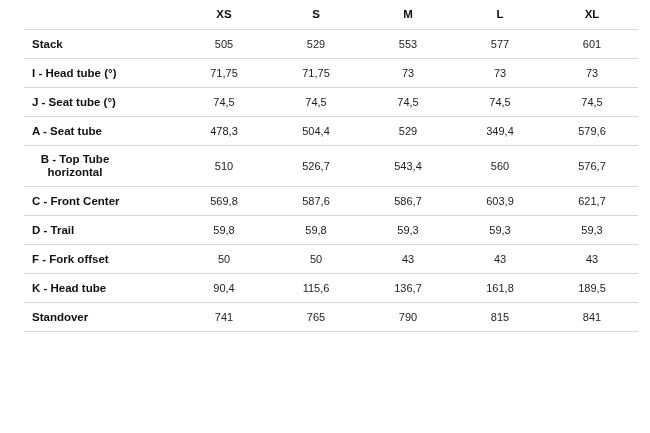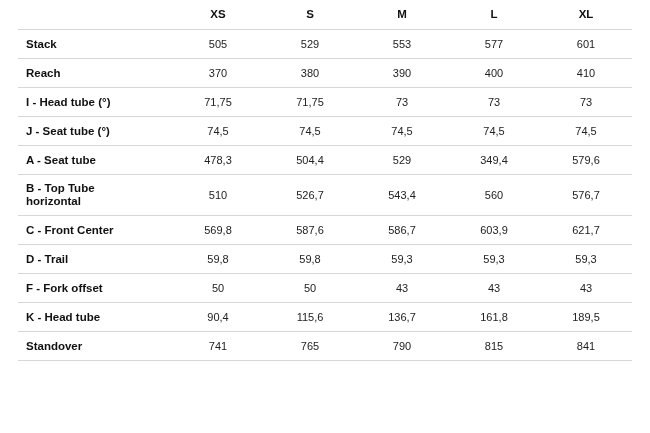--- a/index.html
+++ b/index.html
@@ -11,21 +11,21 @@
     width: 650px;
     height: 433px;
     font-family: "Liberation Sans", sans-serif;
     color: #1a1a1a;
     overflow: hidden;
   }
   .geo-table-wrap {
     width: 650px;
     height: 433px;
     box-sizing: border-box;
-    padding: 0 18px;
+    padding: 0 24px;
   }
   table.geo-table {
     width: 614px;
     border-collapse: collapse;
     table-layout: fixed;
   }
   table.geo-table col.c-label { width: 154px; }
   table.geo-table col.c-size  { width: 92px; }
 
   table.geo-table th,
@@ -66,20 +66,21 @@
   table.geo-table tbody tr.tall td.val {
     height: 40px;
   }
   table.geo-table tbody tr:last-child th.row-label,
   table.geo-table tbody tr:last-child td.val {
     border-bottom: 1px solid #d8d8d8;
   }
   .label-two-line {
     display: block;
     max-width: 86px;
+    text-align: center;
   }
 </style>
 </head>
 <body>
 
 <div class="geo-table-wrap">
   <table class="geo-table">
     <colgroup>
       <col class="c-label">
       <col class="c-size">
@@ -102,28 +103,20 @@
 
       <tr>
         <th class="row-label">Stack</th>
         <td class="val">505</td>
         <td class="val">529</td>
         <td class="val">553</td>
         <td class="val">577</td>
         <td class="val">601</td>
       </tr>
 
-      <tr>
-        <th class="row-label">Reach</th>
-        <td class="val">370</td>
-        <td class="val">380</td>
-        <td class="val">390</td>
-        <td class="val">400</td>
-        <td class="val">410</td>
-      </tr>
 
       <tr>
         <th class="row-label">I - Head tube (°)</th>
         <td class="val">71,75</td>
         <td class="val">71,75</td>
         <td class="val">73</td>
         <td class="val">73</td>
         <td class="val">73</td>
       </tr>
 

